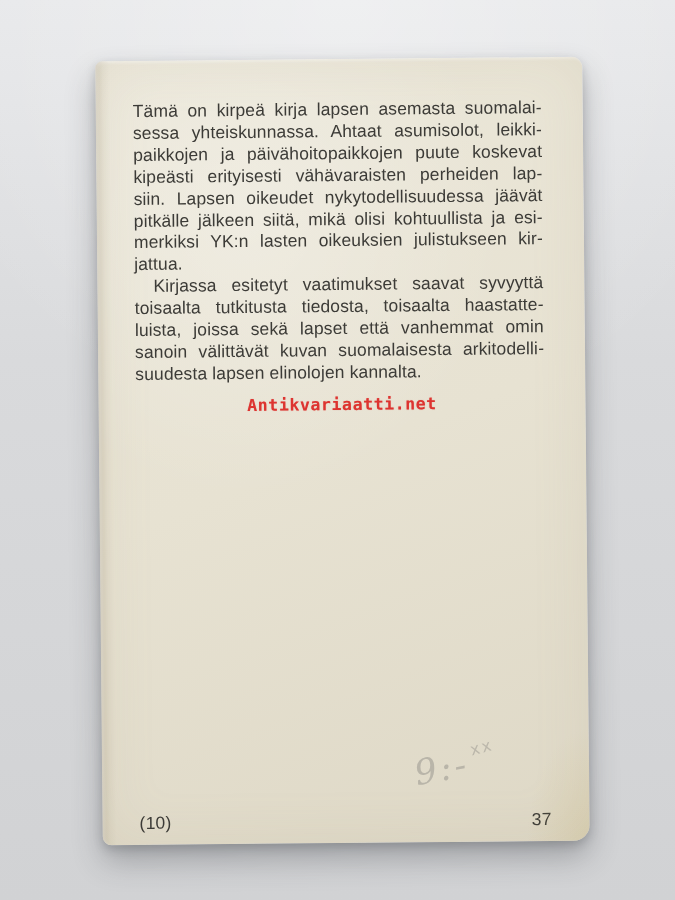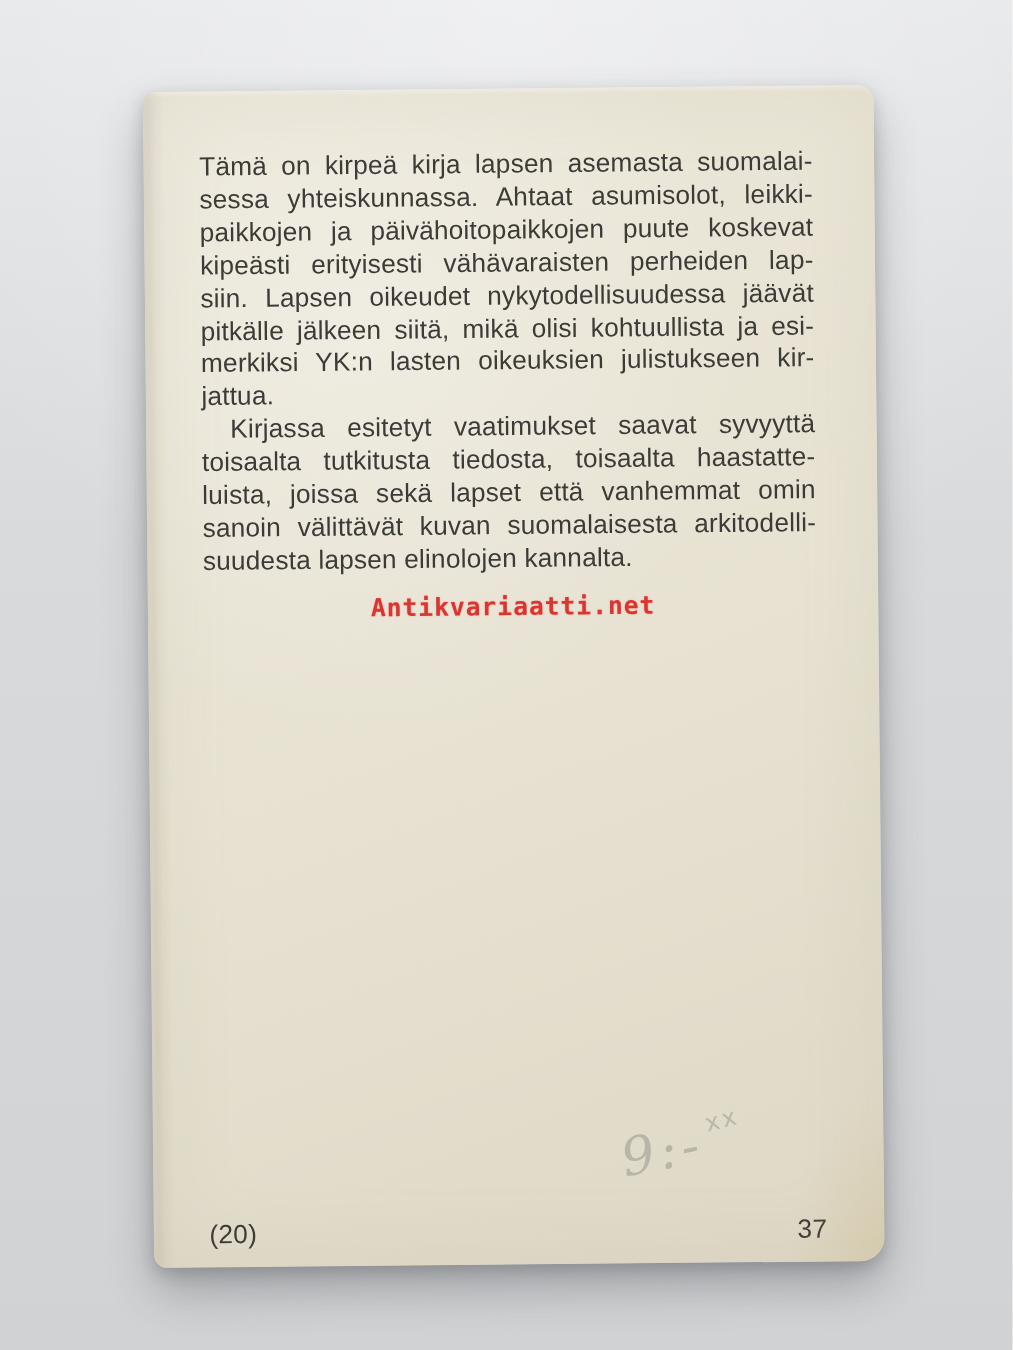--- a/index.html
+++ b/index.html
@@ -124,17 +124,17 @@
       <div class="line">suudesta lapsen elinolojen kannalta.</div>
     </div>
 
     <div class="watermark">Antikvariaatti.net</div>
 
     <div class="pencil">
       <span class="price">9:-</span>
       <span class="marks">xx</span>
     </div>
 
-    <span class="footer-left">(20)</span>
+    <span class="footer-left">(10)</span>
     <span class="footer-right">37</span>
 
   </div>
 </div>
 
 </body></html>

